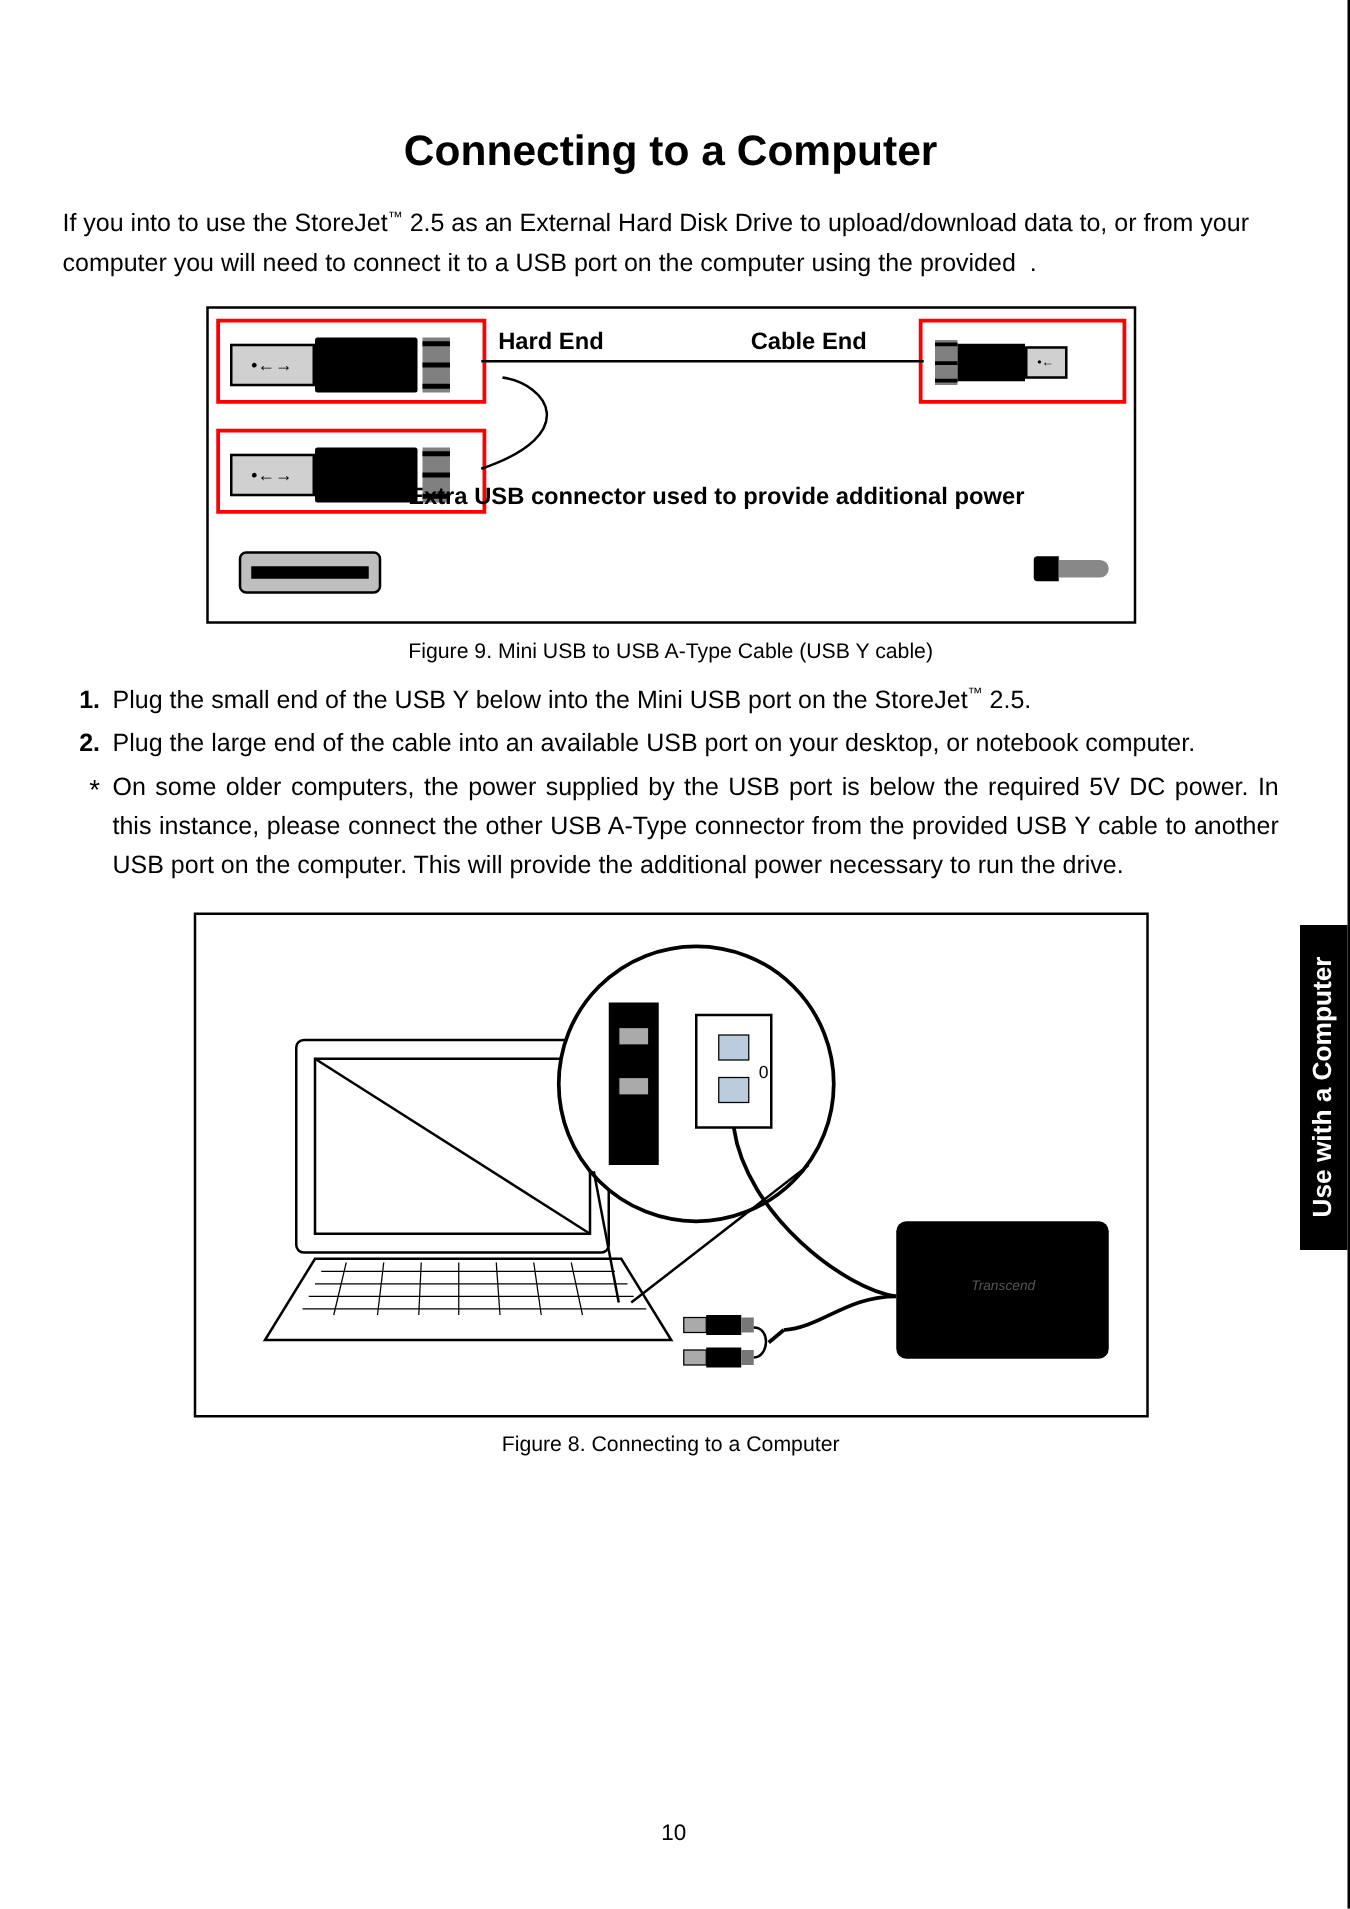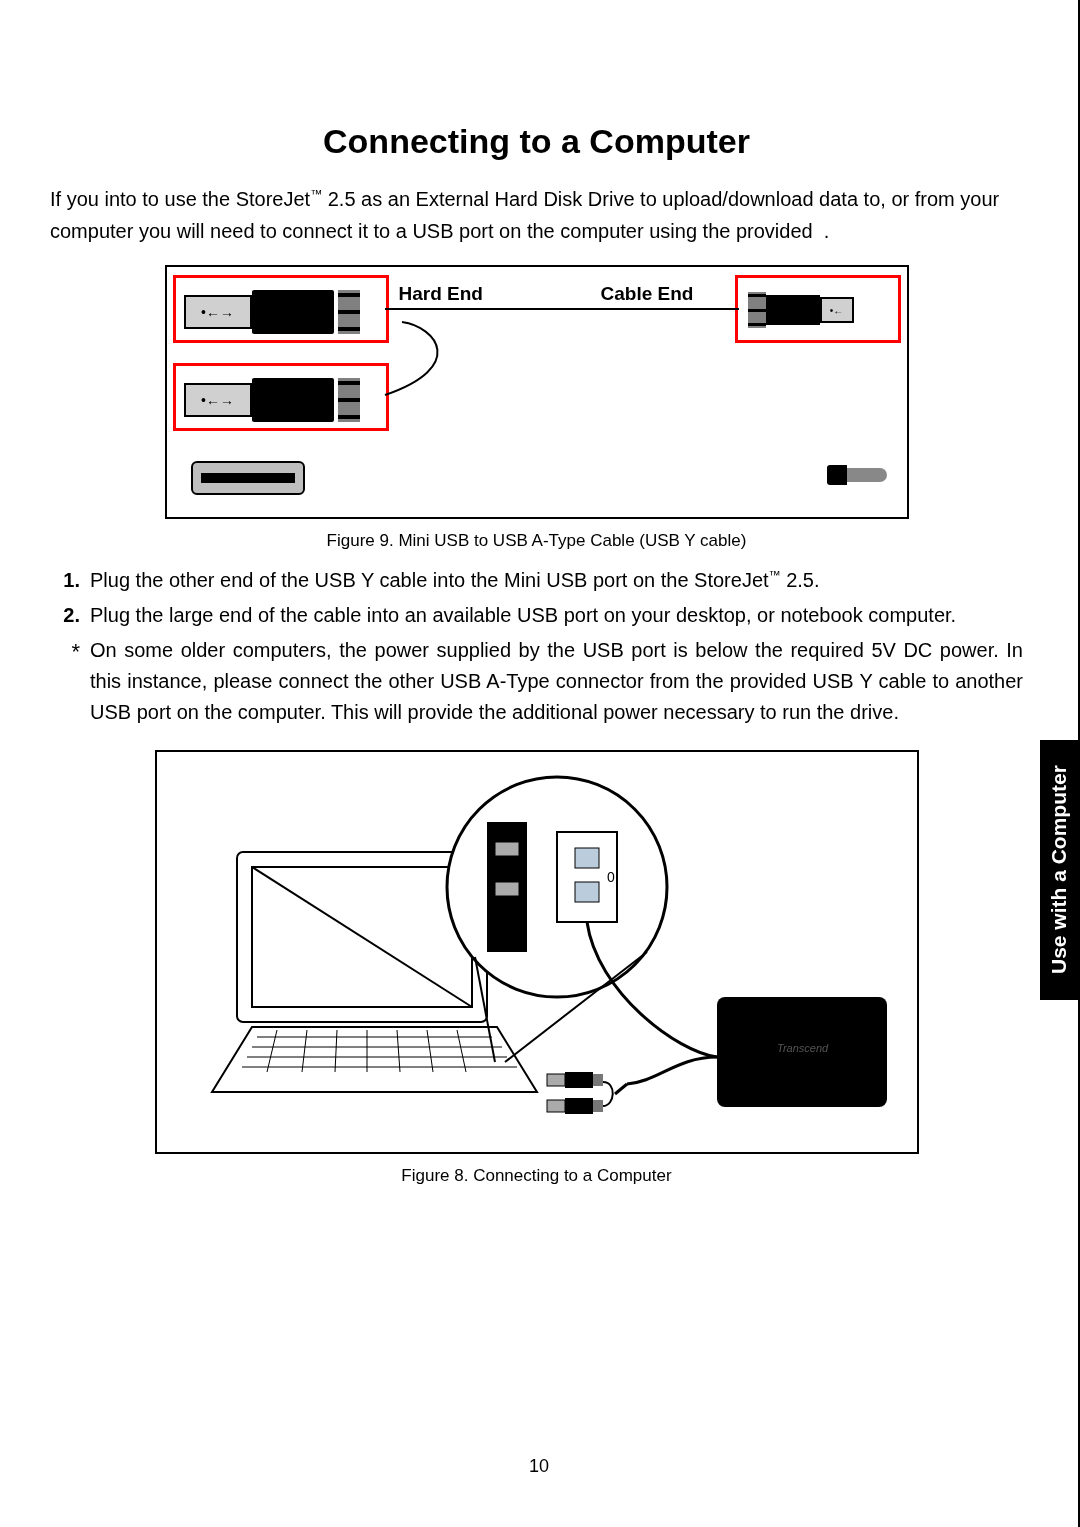--- a/index.html
+++ b/index.html
@@ -10,21 +10,21 @@
     color: #000;
     width: 1080px;
     height: 1527px;
     position: relative;
   }
   .page {
     position: relative;
     width: 100%;
     height: 100%;
     box-sizing: border-box;
-    padding: 92px 55px 0 50px;
+    padding: 72px 55px 0 50px;
     border-right: 2px solid #000;
   }
   
   h1.title {
     text-align: center;
     font-size: 34px;
     font-weight: bold;
     margin: 30px 0 22px 0;
   }
   p.intro {
@@ -267,38 +267,39 @@
       </div>
 
       <div class="fig7-label" style="left:232px;top:16px;">Hard End</div>
       <div class="fig7-label" style="left:434px;top:16px;">Cable End</div>
 
       <svg width="740" height="250" style="position:absolute;left:0;top:0;pointer-events:none">
         <line x1="218" y1="42" x2="572" y2="42" stroke="#000" stroke-width="2"></line>
         <path d="M218 128 C 300 100, 270 60, 235 55" stroke="#000" stroke-width="2" fill="none"></path>
       </svg>
 
+      <div class="fig7-note">Extra USB connector used to provide additional power</div>
 
       <div class="barrel" style="left:24px;top:194px;">
         <div class="b-body"></div>
       </div>
       <div class="barrel-plug-r" style="right:20px;top:198px;">
         <div class="tip"></div>
           <div class="shaft"></div>
       </div>
     </div>
   </div>
 
   <div class="caption">Figure 9. Mini USB to USB A-Type Cable (USB Y cable)</div>
 
   <div class="list">
     <div class="row">
       <div class="marker">1.</div>
       <div class="text">
-        <span>Plug the other end of the USB Y cable into the Mini USB port on the </span><span class="bold"><span>StoreJet</span><sup>™</sup><span> 2.5</span></span><span>.</span>
+        <span>Plug the small end of the USB Y below into the Mini USB port on the </span><span class="bold"><span>StoreJet</span><sup>™</sup><span> 2.5</span></span><span>.</span>
       </div>
     </div>
     <div class="row">
       <div class="marker">2.</div>
       <div class="text">Plug the large end of the cable into an available USB port on your desktop, or notebook computer.</div>
     </div>
     <div class="row note">
       <div class="marker">*</div>
       <div class="text">On some older computers, the power supplied by the USB port is below the required 5V DC power. In this instance, please connect the other USB A-Type connector from the provided USB Y cable to another USB port on the computer. This will provide the additional power necessary to run the drive.</div>
     </div>

